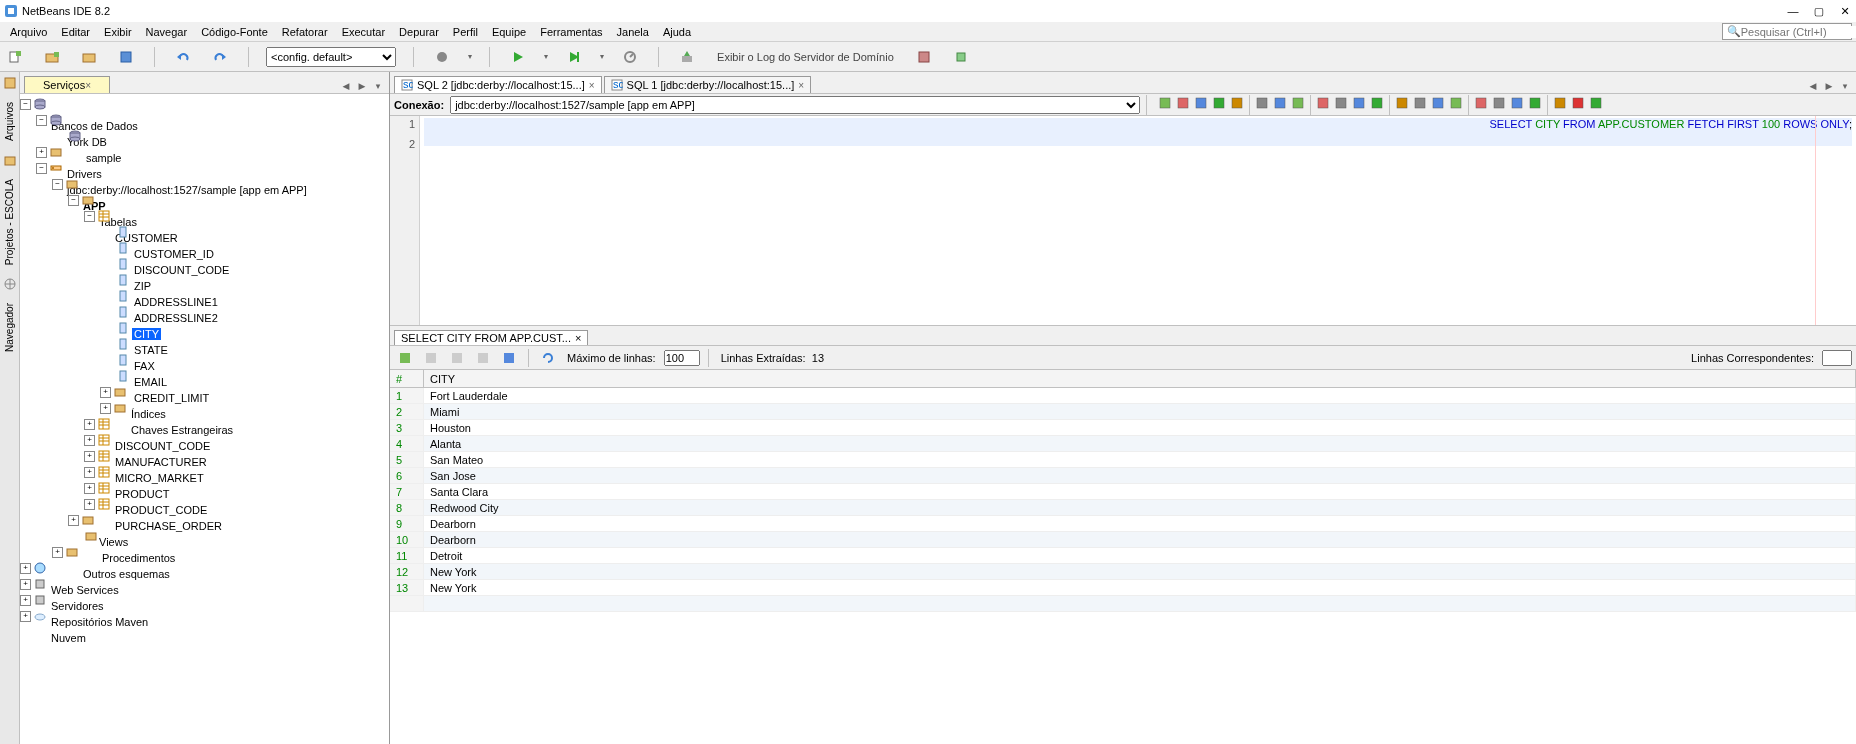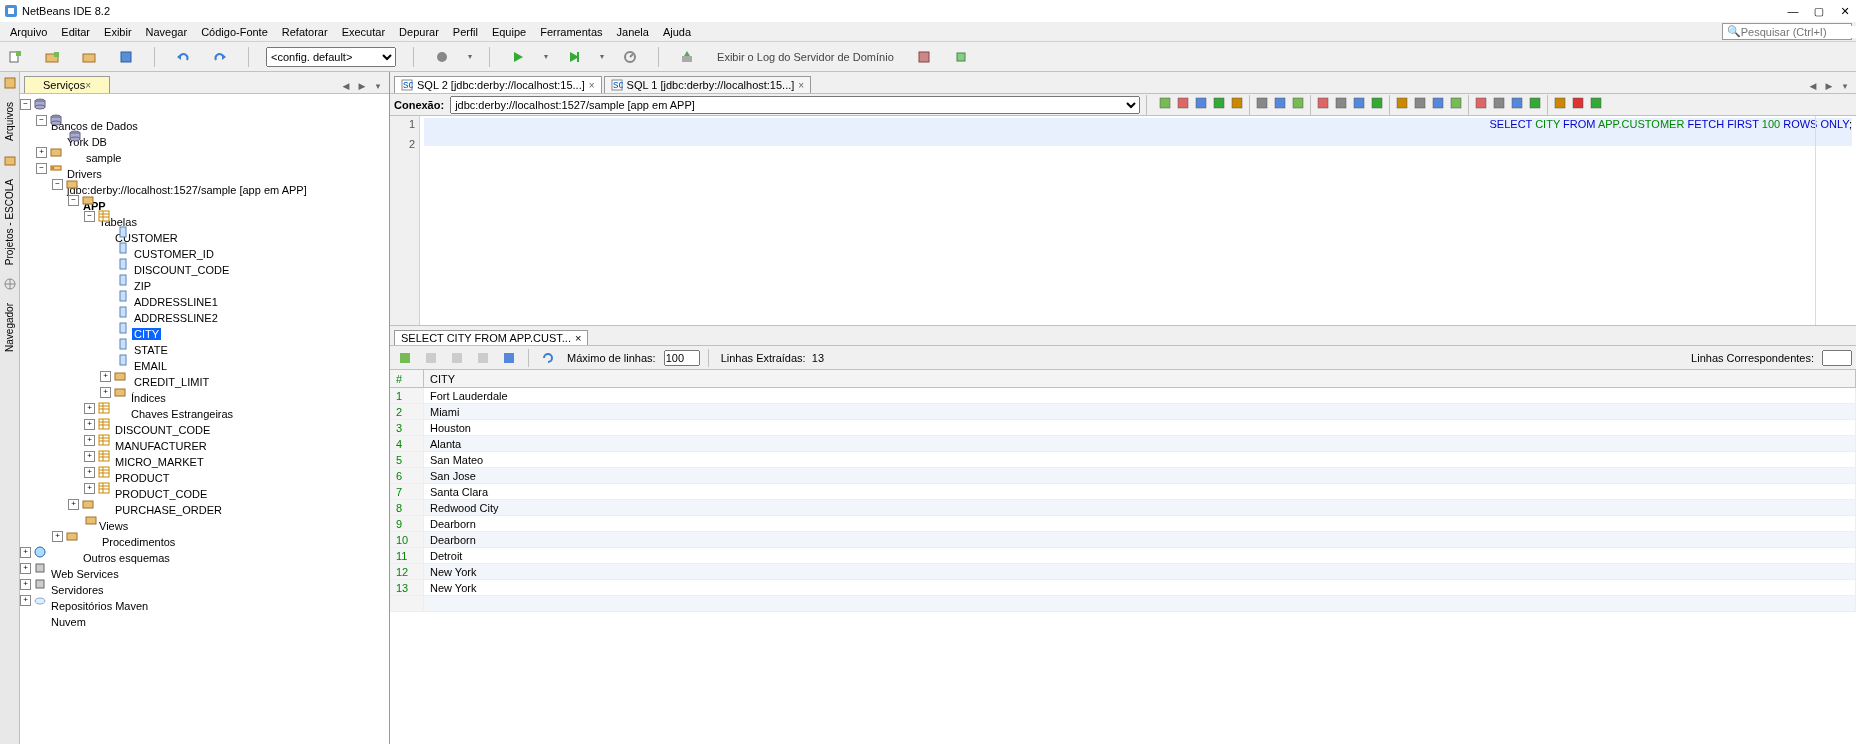--- a/index.html
+++ b/index.html
@@ -435,20 +435,34 @@
           <span class="tw"></span>
           <span class="tw"></span>
           <span class="tw"></span>
           <span class="tw"></span>
           <span class="tw"></span>
           <span class="ticon">
             <svg width="12" height="12">
               <rect x="3" y="1" width="6" height="10" fill="#cdf" stroke="#58a"></rect>
             </svg>
           </span>
+          <span class="tlabel">FAX</span>
+        </div>
+        <div class="trow">
+          <span class="tw"></span>
+          <span class="tw"></span>
+          <span class="tw"></span>
+          <span class="tw"></span>
+          <span class="tw"></span>
+          <span class="tw"></span>
+          <span class="ticon">
+            <svg width="12" height="12">
+              <rect x="3" y="1" width="6" height="10" fill="#cdf" stroke="#58a"></rect>
+            </svg>
+          </span>
           <span class="tlabel">EMAIL</span>
         </div>
         <div class="trow">
           <span class="tw"></span>
           <span class="tw"></span>
           <span class="tw"></span>
           <span class="tw"></span>
           <span class="tw"></span>
           <span class="tw"></span>
           <span class="ticon">

